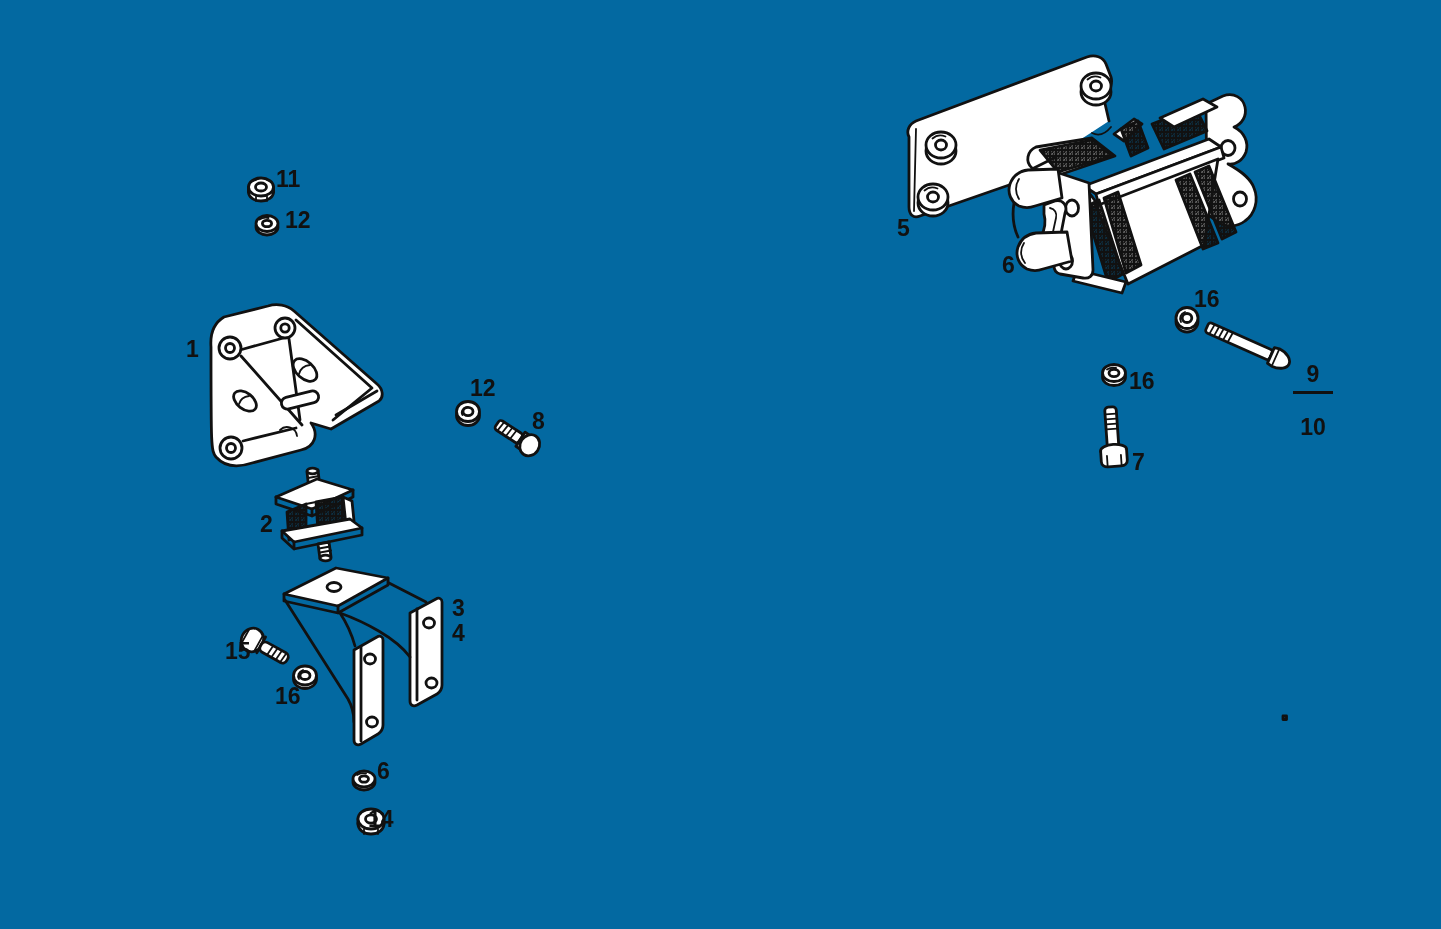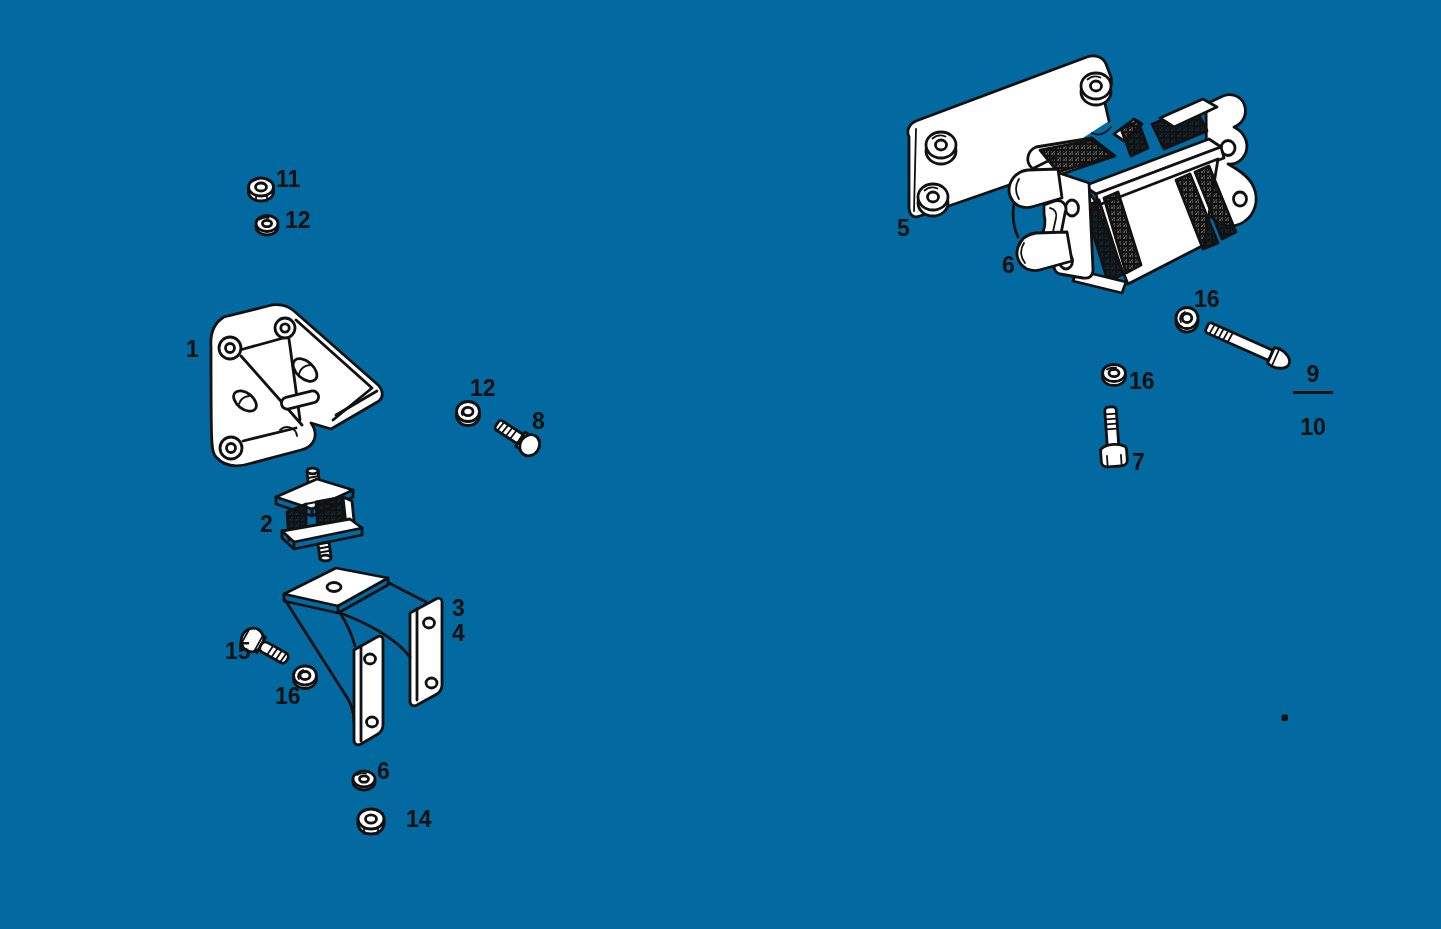--- a/index.html
+++ b/index.html
@@ -272,21 +272,21 @@
 <div class="lbl" style="left:285px;top:209px">12</div>
 <div class="lbl" style="left:186px;top:338px">1</div>
 <div class="lbl" style="left:470px;top:377px">12</div>
 <div class="lbl" style="left:532px;top:410px">8</div>
 <div class="lbl" style="left:260px;top:513px">2</div>
 <div class="lbl" style="left:452px;top:597px">3</div>
 <div class="lbl" style="left:452px;top:622px">4</div>
 <div class="lbl" style="left:225px;top:640px">15</div>
 <div class="lbl" style="left:275px;top:685px">16</div>
 <div class="lbl" style="left:377px;top:760px">6</div>
-<div class="lbl" style="left:406px;top:808px">14</div>
+<div class="lbl" style="left:368px;top:808px">14</div>
 <div class="lbl" style="left:897px;top:217px">5</div>
 <div class="lbl" style="left:1002px;top:254px">6</div>
 <div class="lbl" style="left:1194px;top:288px">16</div>
 <div class="lbl" style="left:1129px;top:370px">16</div>
 <div class="lbl" style="left:1132px;top:451px">7</div>
 
 <div class="frac" style="left:1293px;top:361px">
   <span class="num">9</span>
   <span class="den">10</span>
 </div>

